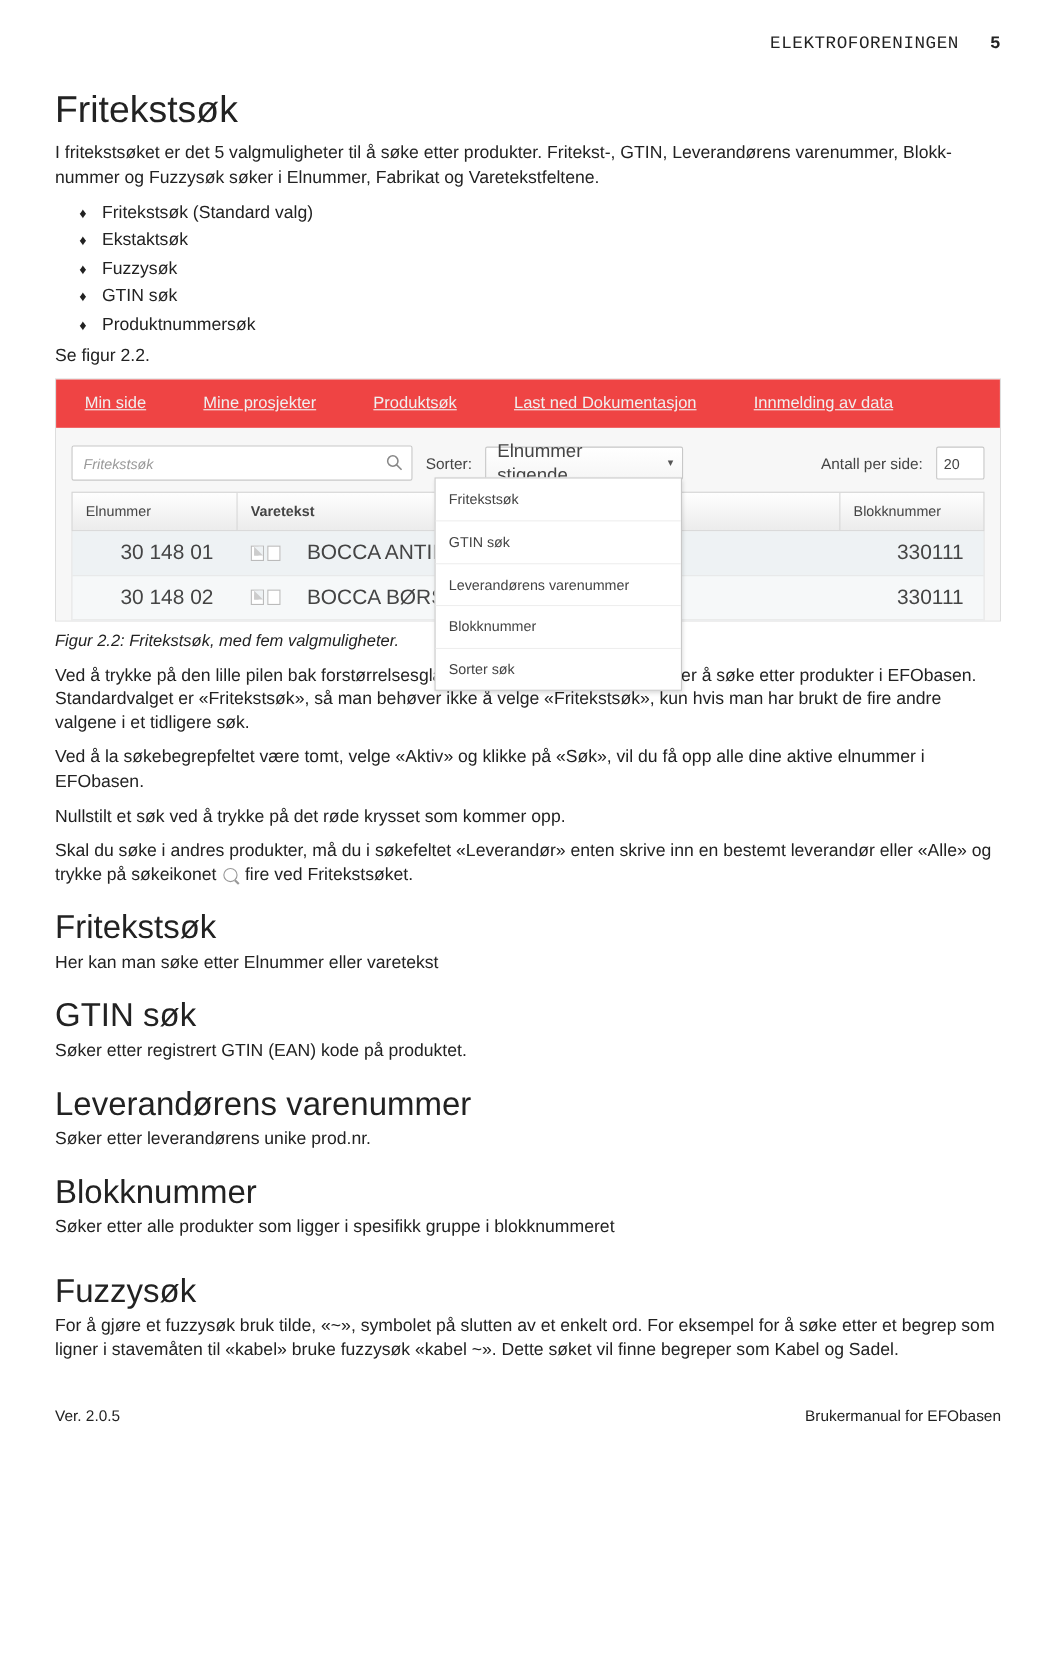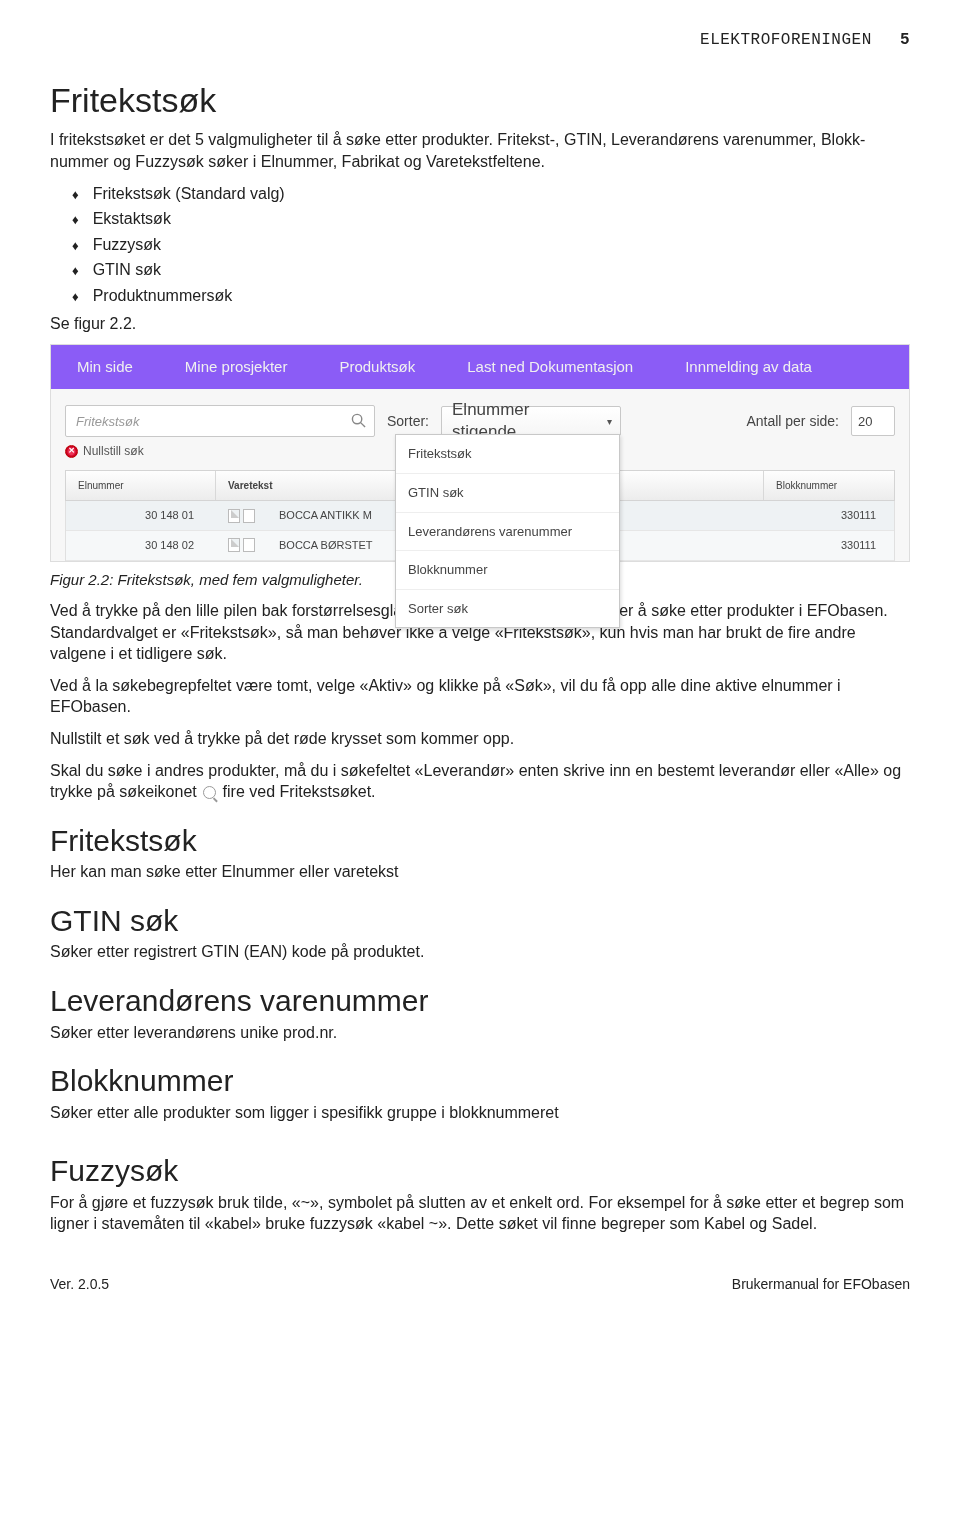--- a/index.html
+++ b/index.html
@@ -40,24 +40,25 @@
   
   .shot {
     border: 1px solid #ddd;
     background: #fff;
     margin: 10px 0 6px 0;
     font-family: "Segoe UI", Arial, sans-serif;
     font-size: 13px;
     color: #444;
   }
   .shot-nav {
-    background: #8b5cf6;
+    background: #ef4444;
     display: flex;
     color: #f0f0f0;
     font-size: 15px;
+    text-decoration: underline;
   }
   .shot-nav .ni { padding: 12px 26px; }
   .shot-body { background: #f7f7f7; padding: 16px 14px 0 14px; position: relative; }
   .row { display: flex; align-items: center; gap: 12px; margin-bottom: 10px; }
   .searchbox {
     flex: 0 0 310px; height: 32px;
     border: 1px solid #c8c8c8; background: #fff; border-radius: 2px;
     padding: 0 30px 0 10px; color: #999; font-style: italic; display:flex; align-items:center;
     position: relative;
   }
@@ -79,28 +80,28 @@
   .dropdown {
     position:absolute; left:344px; top:45px; width:225px;
     background:#fff; border:1px solid #c8c8c8; box-shadow:1px 2px 4px rgba(0,0,0,0.15);
     z-index:5;
   }
   .dropdown .di { padding:10px 12px; border-bottom:1px solid #eee; font-size:13px; }
   .dropdown .di:last-child { border-bottom:none; }
   .filtersrow { display:flex; gap:14px; margin-bottom:10px; }
   .headrow {
     display:flex; background:linear-gradient(#fefefe,#ececec);
-    border:1px solid #d4d4d4; font-size:10px;
+    border:1px solid #d4d4d4; font-size:13px;
   }
   .headrow .hc { padding:8px 12px; border-right:1px solid #d8d8d8; }
   .hc.el { flex:0 0 150px; }
   .hc.vt { flex:1;font-weight:bold; }
   .hc.bl { flex:0 0 130px; border-right:none; }
   .datatable { border-left:1px solid #e0e0e0; border-right:1px solid #e0e0e0; }
-  .datarow { display:flex; font-size:11px; background:#eef2f4; border-bottom:1px solid #e6e6e6; }
+  .datarow { display:flex; font-size:19px; background:#eef2f4; border-bottom:1px solid #e6e6e6; }
   .datarow:nth-child(2) { background:#f6f8f9; }
   .dc { padding:7px 12px; }
   .dc.el { flex:0 0 150px; text-align:right; padding-right:22px; }
   .dc.ic { flex:0 0 46px; display:flex; gap:3px; align-items:center; }
   .dc.vt { flex:1; }
   .dc.bl { flex:0 0 130px; text-align:right; padding-right:18px; }
   .mini { width:12px; height:14px; background:#fff; border:1px solid #bbb; position:relative; }
   .mini.note::after { content:""; position:absolute; top:0; right:0; border-width:4px; border-style:solid; border-color:#eef2f4 #eef2f4 #ccc #ccc; }
   .statusbox { flex:0 0 80px; }
   .numbox {
@@ -153,24 +154,20 @@
       <div class="sel" style="flex:0 0 180px">
         <span>Elnummer stigende</span>
       </div>
       <div class="spacer"></div>
       <span class="lbl">Antall per side:</span>
       <div class="numbox">
         <span>20</span>
       </div>
     </div>
 
-    <div class="resetlink">
-      <span class="xicon"></span>
-      <span>Nullstill søk</span>
-    </div>
 
     <div class="dropdown">
       <div class="di">Fritekstsøk</div>
       <div class="di">GTIN søk</div>
       <div class="di">Leverandørens varenummer</div>
       <div class="di">Blokknummer</div>
       <div class="di">Sorter søk</div>
     </div>
 
 

